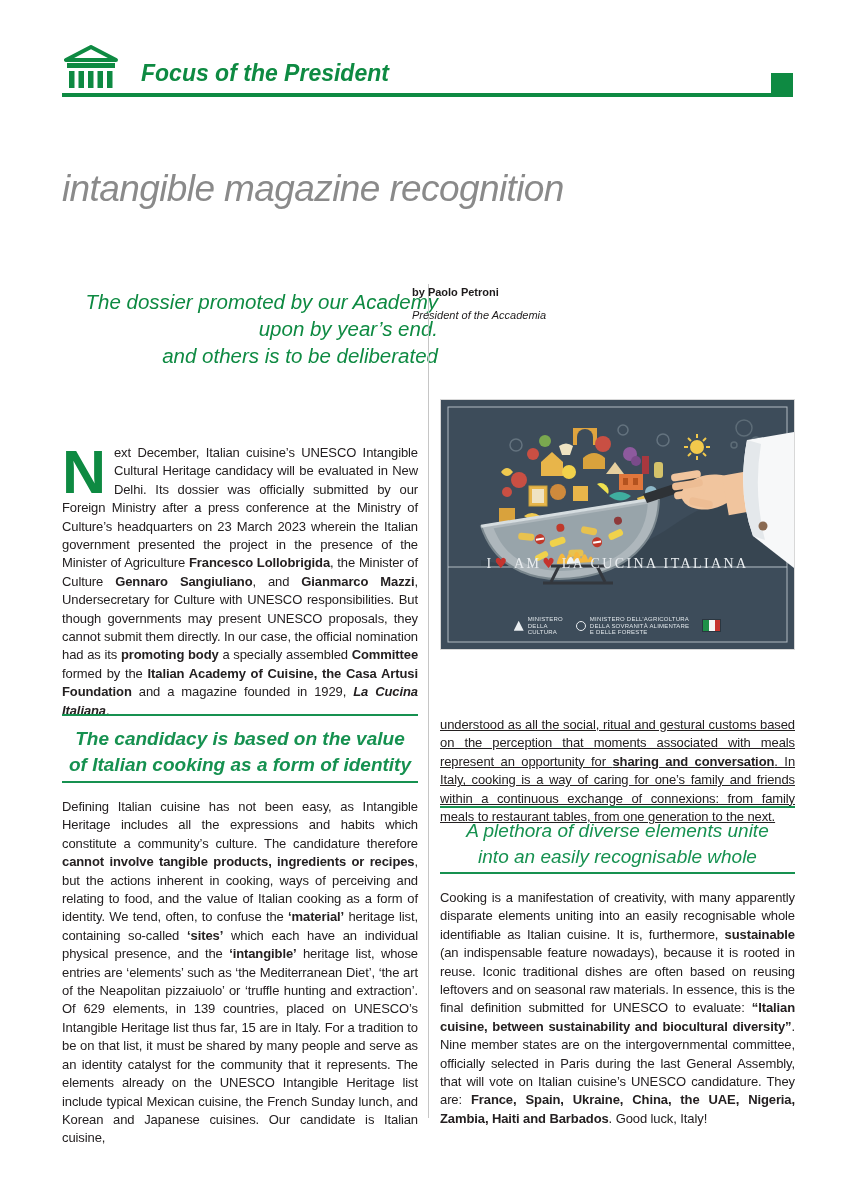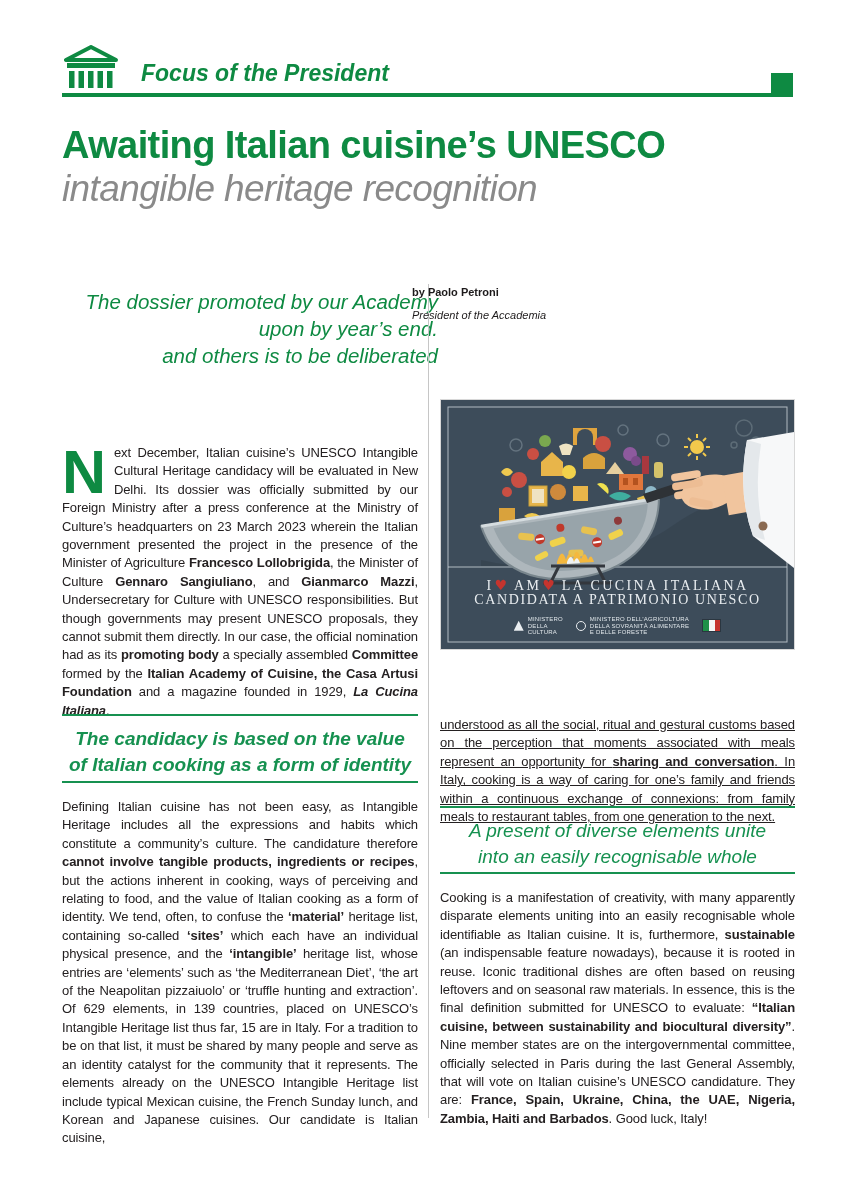--- a/index.html
+++ b/index.html
@@ -37,21 +37,21 @@
 
   .green-rule{height:2px;background:#169150;}
   .mid-quote{text-align:center;font-size:19px;line-height:26px;font-style:italic;color:#169150;}
 
   
   .poster{left:440px;top:399px;width:355px;height:251px;background:#3d4c5a;border:1px solid #d8d8d8;
           box-sizing:border-box;overflow:hidden;}
   .poster svg{position:absolute;left:0;top:0;}
   .poster-line1,.poster-line2{position:absolute;width:100%;text-align:center;color:#e9edf0;
           font-family:"Liberation Serif",serif;letter-spacing:2.4px;}
-  .poster-line1{top:177px;font-size:14px;}
+  .poster-line1{top:155px;font-size:14px;}
   .poster-line2{top:192px;font-size:14px;letter-spacing:1.6px;}
   .heart{color:#c5342e;font-family:"DejaVu Sans",sans-serif;letter-spacing:0;padding:0 1px;}
   .poster-logos{position:absolute;top:216px;left:0;width:100%;display:flex;justify-content:center;
           align-items:center;gap:13px;}
   .logo-item{display:flex;align-items:center;gap:4px;}
   .logo-text{color:#dfe5e9;font-size:6px;line-height:6.5px;white-space:pre-line;text-align:left;letter-spacing:0.2px;}
   .logo-mark1{width:10px;height:10px;background:#e9edf0;clip-path:polygon(50% 0,100% 100%,0 100%);}
   .logo-mark2{width:10px;height:10px;border:1px solid #e9edf0;border-radius:50%;box-sizing:border-box;}
   .flag{width:17px;height:11px;display:flex;border:1px solid #2b3640;}
   .flag div{flex:1;}
@@ -69,22 +69,21 @@
       <rect x="16.5" y="26" width="5.5" height="17" fill="#0e8a42"></rect>
       <rect x="26" y="26" width="5.5" height="17" fill="#0e8a42"></rect>
       <rect x="35.5" y="26" width="5.5" height="17" fill="#0e8a42"></rect>
       <rect x="45" y="26" width="5.5" height="17" fill="#0e8a42"></rect>
     </svg>
   </div>
   <div class="abs section-label">Focus of the President</div>
   <div class="abs header-rule"></div>
   <div class="abs header-square"></div>
 
-  <div class="abs title">Awaiting Italian cuisine’s UNESCO</div>
-  <div class="abs subtitle">intangible heritage recognition</div>
+  <div class="abs subtitle">intangible magazine recognition</div>
 
   <div class="abs intro-quote">
     <div>The dossier promoted by our Academy</div>
     <div>upon by year’s end.</div>
     <div>and others is to be deliberated</div>
   </div>
 
   <div class="abs col-divider"></div>
 
   <div class="abs byline">
@@ -199,21 +198,20 @@
         <rect x="284" y="72" width="40" height="40" fill="#f1c59e" transform="rotate(-10 304 92)"></rect>
       </g>
       <g>
         <path d="M306,40 L353,32 L353,168 L312,136 Q296,92 306,40 Z" fill="#f7f8f9"></path>
         <path d="M306,40 L320,44 Q312,92 324,140 L312,136 Q296,92 306,40 Z" fill="#e4e8eb"></path>
         <circle cx="322" cy="126" r="4.5" fill="#8a6a52"></circle>
       </g>
     </svg>
 
     <div class="poster-line1"><span>I</span><span class="heart">♥</span>&nbsp;<span>AM</span><span class="heart">♥</span>&nbsp;<span>LA CUCINA ITALIANA</span></div>
-    <div class="poster-line2">CANDIDATA A PATRIMONIO UNESCO</div>
     <div class="poster-logos">
       <div class="logo-item">
         <div class="logo-mark1"></div>
         <div class="logo-text">MINISTERO
 DELLA
 CULTURA</div>
       </div>
       <div class="logo-item">
         <div class="logo-mark2"></div>
         <div class="logo-text">MINISTERO DELL’AGRICOLTURA
@@ -239,21 +237,21 @@
   <div class="abs left-col green-rule" style="top:781px;"></div>
   <div class="abs left-col bodytext" style="top:798px;">
     <span><span>Defining Italian cuisine has not been easy, as Intangible Heritage includes all the expressions and habits which constitute a community’s culture. The candidature therefore </span><span class="b">cannot involve tangible products, ingredients or recipes</span><span>, but the actions inherent in cooking, ways of perceiving and relating to food, and the value of Italian cooking as a form of identity. We tend, often, to confuse the </span><span class="b">‘material’</span><span> heritage list, containing so-called </span><span class="b">‘sites’</span><span> which each have an individual physical presence, and the </span><span class="b">‘intangible’</span><span> heritage list, whose entries are ‘elements’ such as ‘the Mediterranean Diet’, ‘the art of the Neapolitan pizzaiuolo’ or ‘truffle hunting and extraction’. Of 629 elements, in 139 countries, placed on UNESCO’s Intangible Heritage list thus far, 15 are in Italy. For a tradition to be on that list, it must be shared by many people and serve as an identity catalyst for the community that it represents. The elements already on the UNESCO Intangible Heritage list include typical Mexican cuisine, the French Sunday lunch, and Korean and Japanese cuisines. Our candidate is Italian cuisine,</span></span>
   </div>
 
   <div class="abs right-col bodytext" style="top:716px;text-decoration:underline;">
     <span><span>understood as all the social, ritual and gestural customs based on the perception that moments associated with meals represent an opportunity for </span><span class="b">sharing and conversation</span><span>. In Italy, cooking is a way of caring for one’s family and friends within a continuous exchange of connexions: from family meals to restaurant tables, from one generation to the next.</span></span>
   </div>
   <div class="abs right-col green-rule" style="top:806px;"></div>
   <div class="abs right-col mid-quote" style="top:818px;">
-    <div>A present of diverse elements unite</div>
+    <div>A plethora of diverse elements unite</div>
     <div>into an easily recognisable whole</div>
   </div>
   <div class="abs right-col green-rule" style="top:872px;"></div>
   <div class="abs right-col bodytext" style="top:889px;">
     <span><span>Cooking is a manifestation of creativity, with many apparently disparate elements uniting into an easily recognisable whole identifiable as Italian cuisine. It is, furthermore, </span><span class="b">sustainable</span><span> (an indispensable feature nowadays), because it is rooted in reuse. Iconic traditional dishes are often based on reusing leftovers and on seasonal raw materials. In essence, this is the final definition submitted for UNESCO to evaluate: </span><span class="b">“Italian cuisine, between sustainability and biocultural diversity”</span><span>. Nine member states are on the intergovernmental committee, officially selected in Paris during the last General Assembly, that will vote on Italian cuisine’s UNESCO candidature. They are: </span><span class="b">France, Spain, Ukraine, China, the UAE, Nigeria, Zambia, Haiti and Barbados</span><span>. Good luck, Italy!</span></span>
   </div>
 
 </div>
 
 </body></html>

